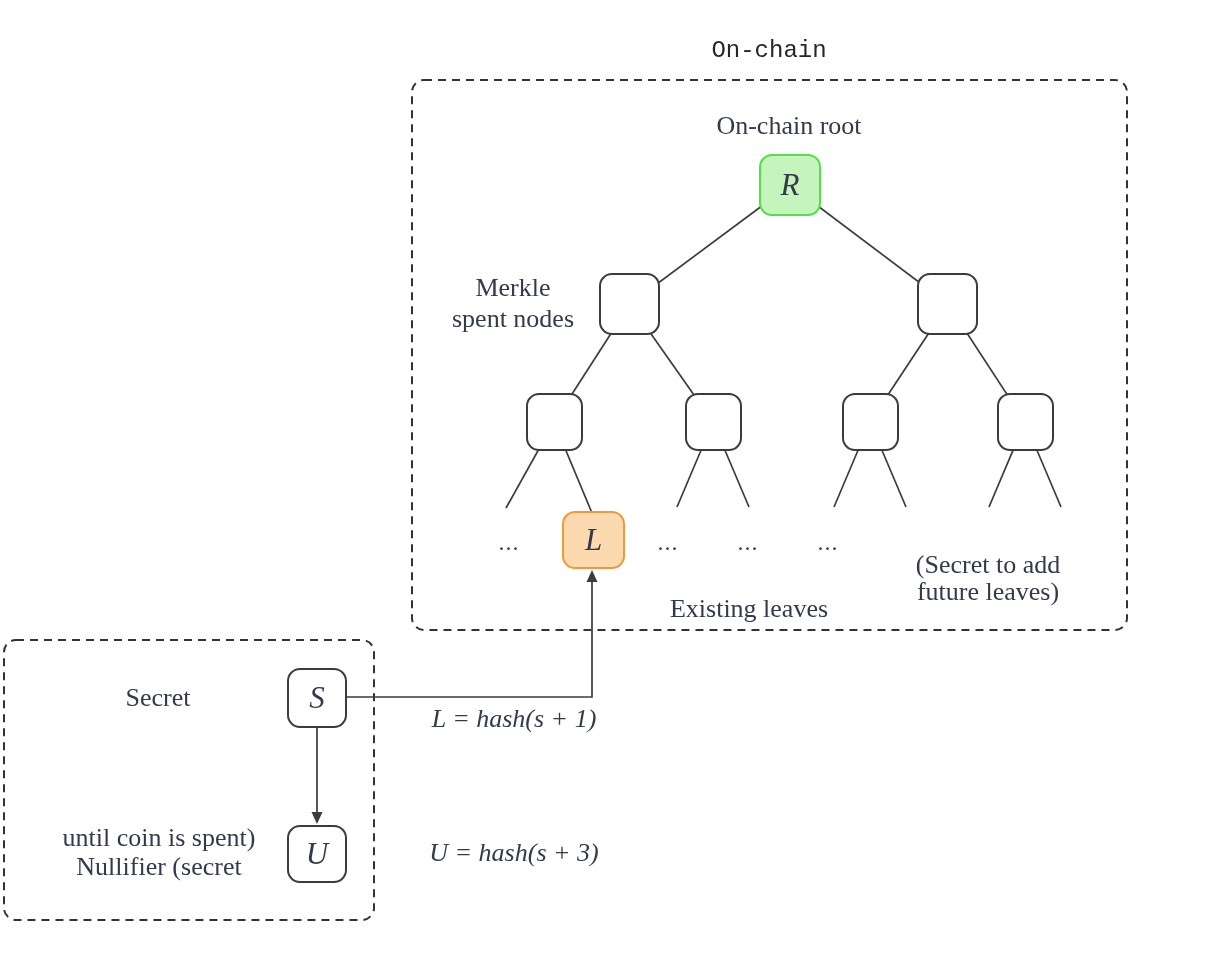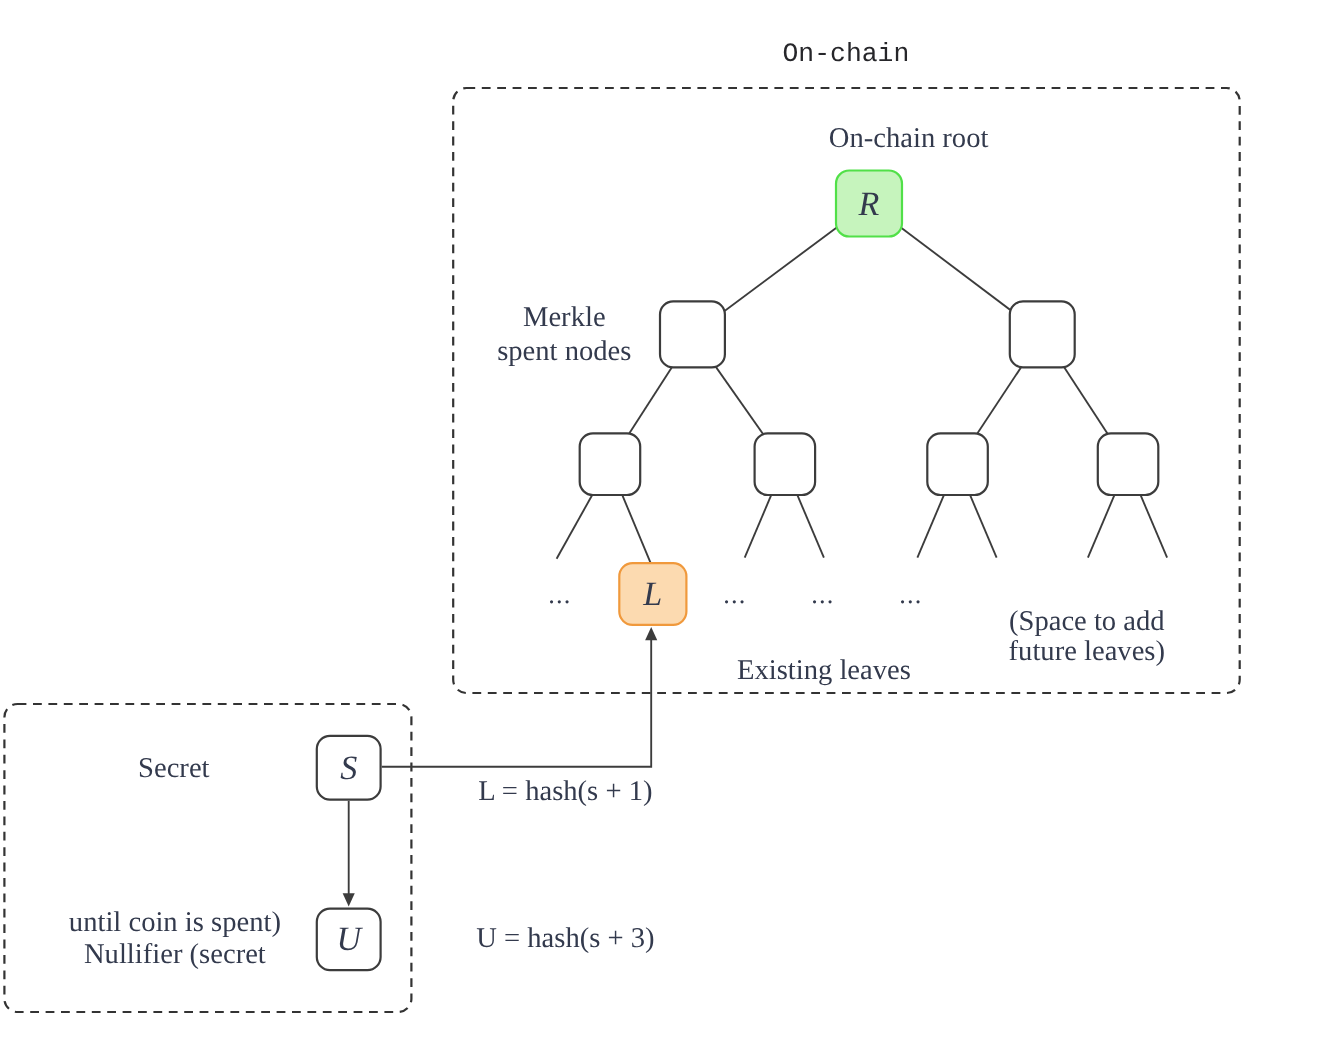--- a/index.html
+++ b/index.html
@@ -18,21 +18,21 @@
     border:2px solid var(--line,#3c3c3c); border-radius:13px;
     display:flex; align-items:center; justify-content:center;
     font-style:italic; font-size:31px; color:var(--textSerif,#2a3040);
   }
   .node-root { background:var(--rootFill,#c6f4bd); border:2.5px solid var(--rootBorder,#51e048); }
   .node-leaf { background:var(--leafFill,#fcdab0); border:2.5px solid var(--leafBorder,#f0993c); }
 
   .lbl { position:absolute; transform:translate(-50%,-50%); white-space:nowrap; text-align:center; }
   .serif { font-family:"Liberation Serif","DejaVu Serif",serif; font-size:26px; color:var(--textSerif,#333a4d); }
   .mono  { font-family:"Liberation Mono","DejaVu Sans Mono",monospace; font-size:24px; color:var(--textMono,#26262a); }
-  .math  { }
+  .math  { font-style:italic; }
   .dots  { font-size:24px; letter-spacing:1px; }
   .lines2 { line-height:27px; }
   .merkle { line-height:31px; }
   .nullifier { line-height:29px; }
 </style>
 </head>
 <body>
 
 <div class="canvas">
 
@@ -83,36 +83,36 @@
   <div class="node" style="left:287px; top:668px; width:60px; height:60px;">
     <span>S</span>
   </div>
 
   <div class="node" style="left:287px; top:825px; width:60px; height:58px;">
     <span>U</span>
   </div>
 
   <div class="lbl mono" style="left:769px; top:50px;">On-chain</div>
 
-  <div class="lbl serif" style="left:789px; top:126px;margin-left:37px;">On-chain root</div>
+  <div class="lbl serif" style="left:789px; top:126px;">On-chain root</div>
 
   <div class="lbl serif merkle" style="left:513px; top:303px;">
     <div>Merkle</div>
     <div>spent nodes</div>
   </div>
 
   <div class="lbl serif dots" style="left:509px; top:542px;">...</div>
   <div class="lbl serif dots" style="left:668px; top:542px;">...</div>
   <div class="lbl serif dots" style="left:748px; top:542px;">...</div>
   <div class="lbl serif dots" style="left:828px; top:542px;">...</div>
 
   <div class="lbl serif" style="left:749px; top:609px;">Existing leaves</div>
 
   <div class="lbl serif lines2" style="left:988px; top:578px;">
-    <div>(Space to add</div>
+    <div>(Secret to add</div>
     <div>future leaves)</div>
   </div>
 
 
   <div class="lbl serif" style="left:158px; top:698px;">Secret</div>
 
   <div class="lbl serif nullifier" style="left:159px; top:852px;">
     <div>until coin is spent)</div>
     <div>Nullifier (secret</div>
   </div>

